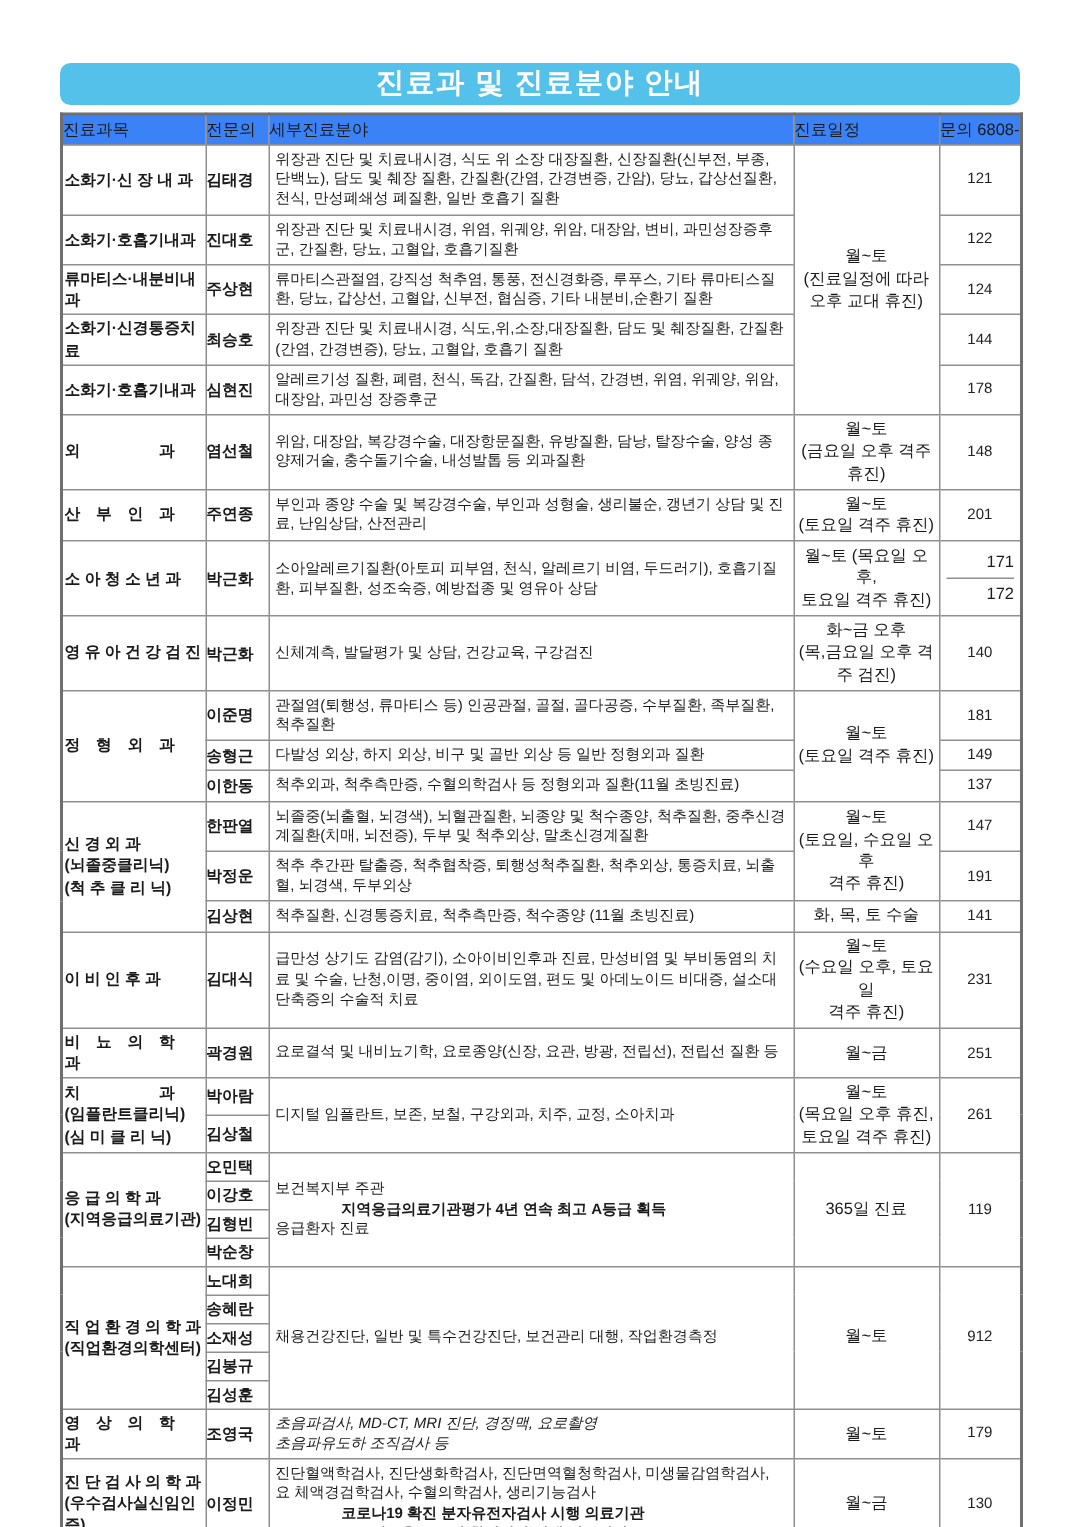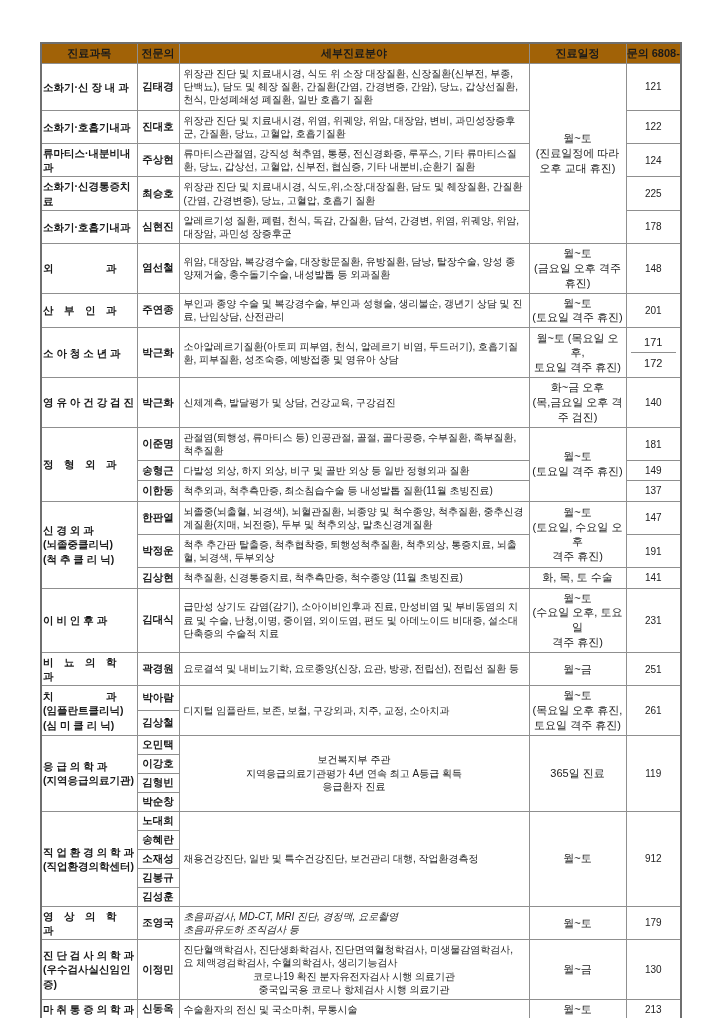--- a/index.html
+++ b/index.html
@@ -18,47 +18,48 @@
     font-size: 19px; font-weight: bold; letter-spacing: 1px;
     margin-bottom: 5px;
   }
 
   table.tbl {
     width: 640px; border-collapse: collapse; table-layout: fixed;
     border: 2px solid #6f6f6f;
   }
   .tbl th, .tbl td { border: 1px solid #8f8f8f; vertical-align: middle; }
   .tbl th {
-    background: #a16207; font-size: 11px; font-weight: bold;
-    padding: 2px 0; text-align: center;
+    background: #3b82f6; font-size: 11px; font-weight: normal;
+    padding: 2px 0; text-align: left;
   }
   td.dept {
     font-weight: bold; font-size: 10.5px; 
     white-space: pre-line; line-height: 1.35; padding: 2px 1px;
   }
-  td.doc { font-weight: bold; font-size: 10.5px; text-align: center; padding: 2px 0; }
+  td.doc { font-weight: bold; font-size: 10.5px; text-align: left; padding: 2px 0; }
   td.detail { font-size: 10px; text-align: left; padding: 3px 4px; line-height: 1.32; }
-  td.detail span { display: inline; text-align: center; }
+  td.detail span { display: inline; }
   td.detail .line { display: block; }
-  .b { font-weight: normal; }
+  .b { font-weight: bold; margin-left: 44px; }
   td.sched {
     font-size: 11px; text-align: center; white-space: pre-line;
     line-height: 1.35; padding: 2px 1px;
   }
   td.phone { font-size: 10px; text-align: center; color: #222; }
-  td.phone-split { padding: 4px; font-size: 11px; text-align: center; }
+  td.phone-split { padding: 4px; font-size: 11px; text-align: right; }
   td.phone-split div { padding: 4px 0; }
   td.phone-split div:first-child { border-bottom: 1px solid #8f8f8f; }
   .pre { white-space: pre-line; font-style: italic; }
 </style>
 </head>
 <body>
 
 <div class="page">
 
+  <div class="title-bar">진료과 및 진료분야 안내</div>
 
   <table class="tbl">
     <colgroup>
       <col style="width:96px">
         <col style="width:42px">
         <col style="width:350px">
         <col style="width:97px">
         <col style="width:55px">
     </colgroup>
     <tbody>
@@ -88,21 +89,21 @@
     <tr>
       <td class="dept">류마티스·내분비내과</td>
       <td class="doc">주상현</td>
       <td class="detail">류마티스관절염, 강직성 척추염, 통풍, 전신경화증, 루푸스, 기타 류마티스질환, 당뇨, 갑상선, 고혈압, 신부전, 협심증, 기타 내분비,순환기 질환</td>
       <td class="phone">124</td>
     </tr>
     <tr>
       <td class="dept">소화기·신경통증치료</td>
       <td class="doc">최승호</td>
       <td class="detail">위장관 진단 및 치료내시경, 식도,위,소장,대장질환, 담도 및 췌장질환, 간질환(간염, 간경변증), 당뇨, 고혈압, 호흡기 질환</td>
-      <td class="phone">225</td>
+      <td class="phone">144</td>
     </tr>
     <tr>
       <td class="dept">소화기·호흡기내과</td>
       <td class="doc">심현진</td>
       <td class="detail">알레르기성 질환, 폐렴, 천식, 독감, 간질환, 담석, 간경변, 위염, 위궤양, 위암, 대장암, 과민성 장증후군</td>
       <td class="phone">178</td>
     </tr>
 
     <tr>
       <td class="dept">외     과</td>
@@ -148,21 +149,21 @@
 (토요일 격주 휴진)</td>
       <td class="phone">181</td>
     </tr>
     <tr>
       <td class="doc">송형근</td>
       <td class="detail">다발성 외상, 하지 외상, 비구 및 골반 외상 등 일반 정형외과 질환</td>
       <td class="phone">149</td>
     </tr>
     <tr>
       <td class="doc">이한동</td>
-      <td class="detail">척추외과, 척추측만증, 최소침습수술 등 내성발톱 질환(11월 초빙진료)</td>
+      <td class="detail">척추외과, 척추측만증, 수혈의학검사 등 정형외과 질환(11월 초빙진료)</td>
       <td class="phone">137</td>
     </tr>
 
     <tr>
       <td class="dept" rowspan="3">신 경 외 과
 (뇌졸중클리닉)
 (척 추 클 리 닉)</td>
       <td class="doc">한판열</td>
       <td class="detail">뇌졸중(뇌출혈, 뇌경색), 뇌혈관질환, 뇌종양 및 척수종양, 척추질환, 중추신경계질환(치매, 뇌전증), 두부 및 척추외상, 말초신경계질환</td>
       <td class="sched" rowspan="2">월~토

